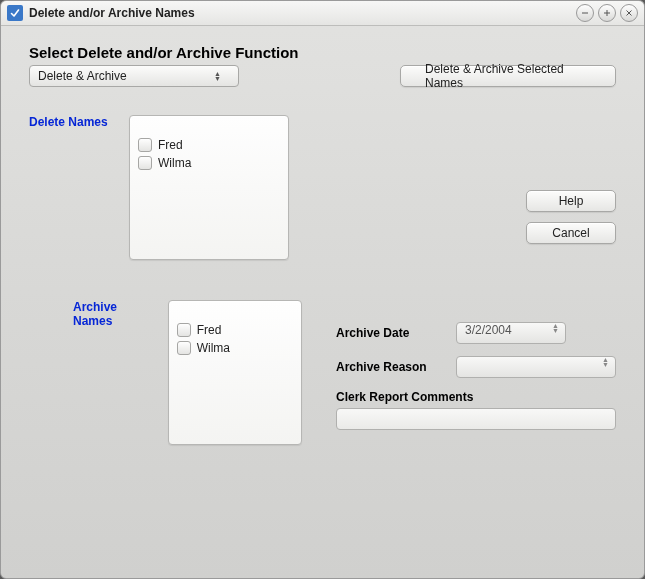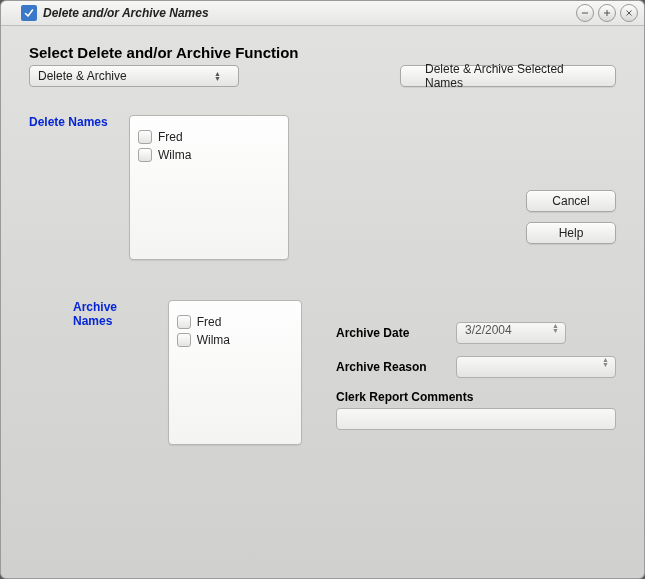--- a/index.html
+++ b/index.html
@@ -22,22 +22,21 @@
     box-sizing: border-box;
   }
   .titlebar {
     position: relative;
     height: 24px;
     background: linear-gradient(180deg, #f7f7f6 0%, #e5e5e3 100%);
     border-bottom: 1px solid #bdbdbb;
     border-radius: 6px 6px 0 0;
     display: flex;
     align-items: center;
-    padding: 0 20px;
-    font-style: italic;
+    padding: 0 6px;
   }
   .titlebar .app-icon {
     width: 16px;
     height: 16px;
     background: #3a78c8;
     border-radius: 2px;
     margin-right: 6px;
     position: relative;
     display: flex;
     align-items: center;
@@ -129,21 +128,21 @@
     font-size: 12px;
   }
 
   .listbox {
     width: 160px;
     height: 145px;
     background: linear-gradient(180deg,#fefefe 0%, #f4f4f2 100%);
     border: 1px solid #b6b6b4;
     border-radius: 4px;
     box-shadow: inset 0 1px 0 #fff, 0 1px 1px rgba(0,0,0,0.08);
-    padding: 12px 8px;
+    padding: 20px 8px;
     box-sizing: border-box;
   }
   .list-row {
     display: flex;
     align-items: center;
     gap: 6px;
     height: 18px;
     font-size: 12px;
     color: #222;
   }
@@ -270,24 +269,24 @@
         </div>
         <div class="list-row">
           <span class="chk"></span>
           <span>Wilma</span>
         </div>
       </div>
     </div>
 
     <div class="right-buttons">
       <div class="btn">
+          <span>Help</span>
+        </div>
+      <div class="btn">
           <span>Cancel</span>
-        </div>
-      <div class="btn">
-          <span>Help</span>
         </div>
     </div>
 
     <div class="arc-wrap">
       <div class="blue-label" style="width:96px;">Archive Names</div>
       <div class="listbox">
         <div class="list-row">
           <span class="chk"></span>
           <span>Fred</span>
         </div>

